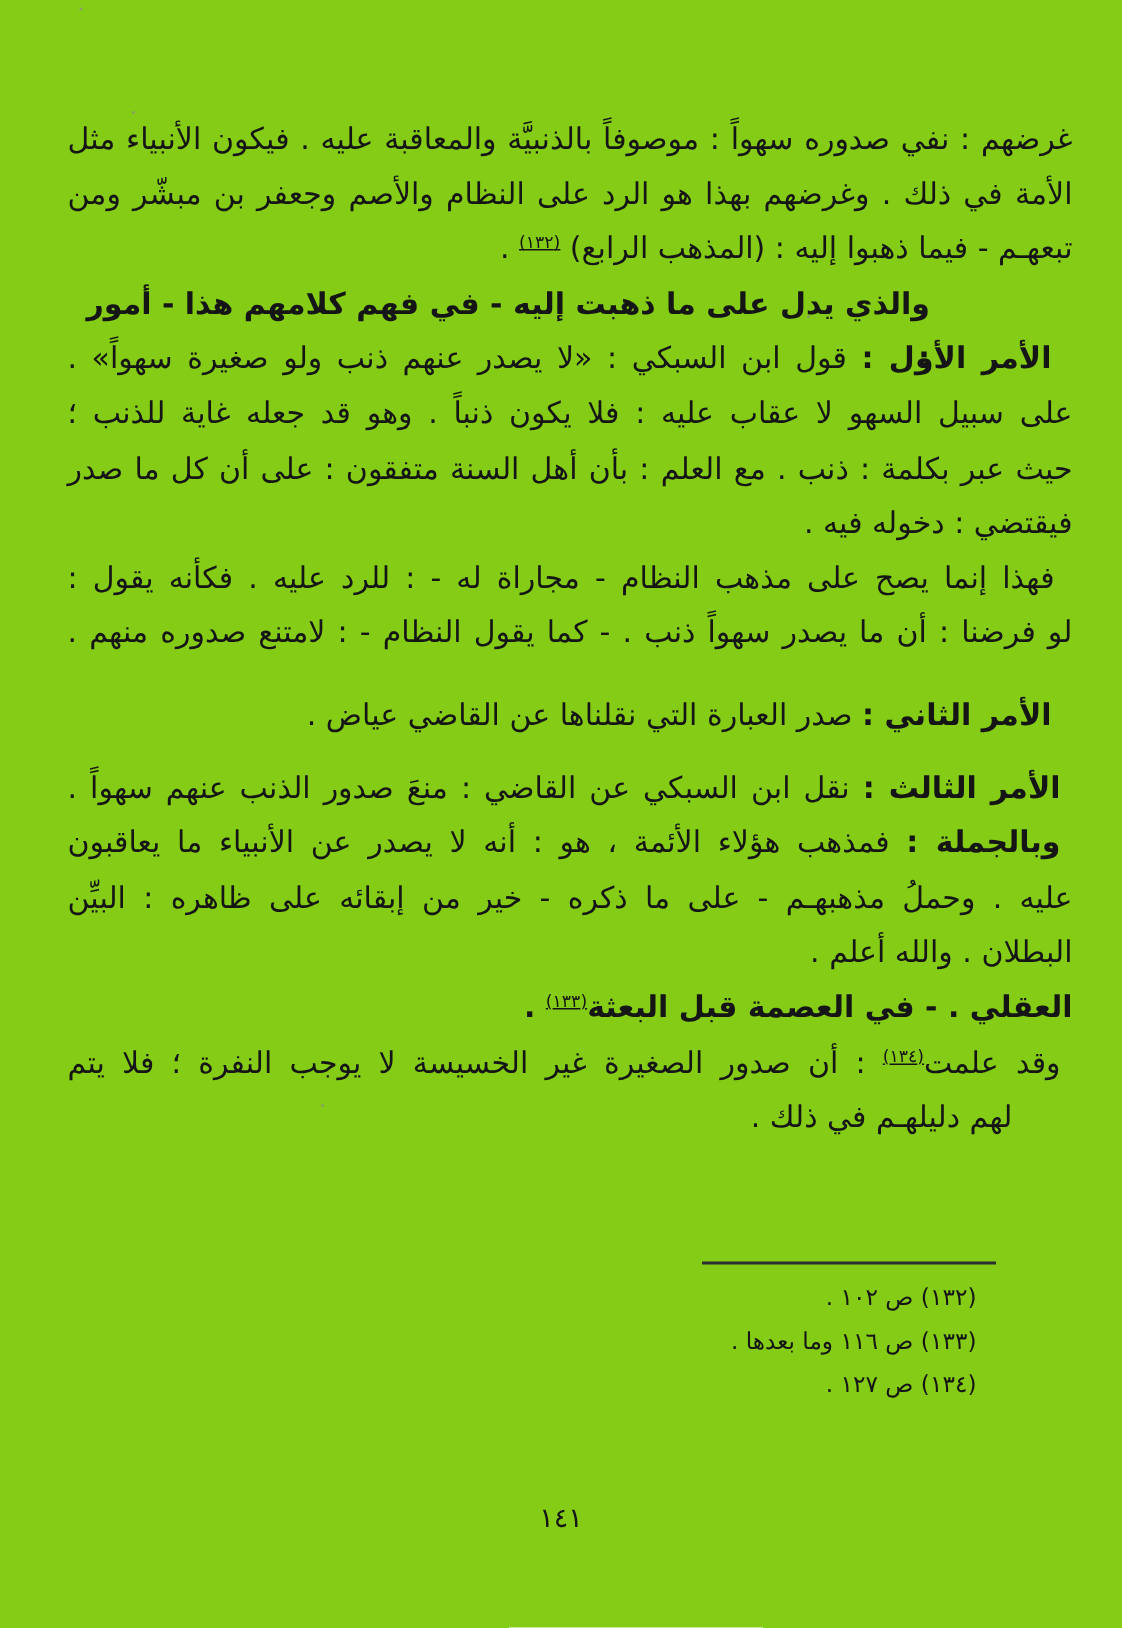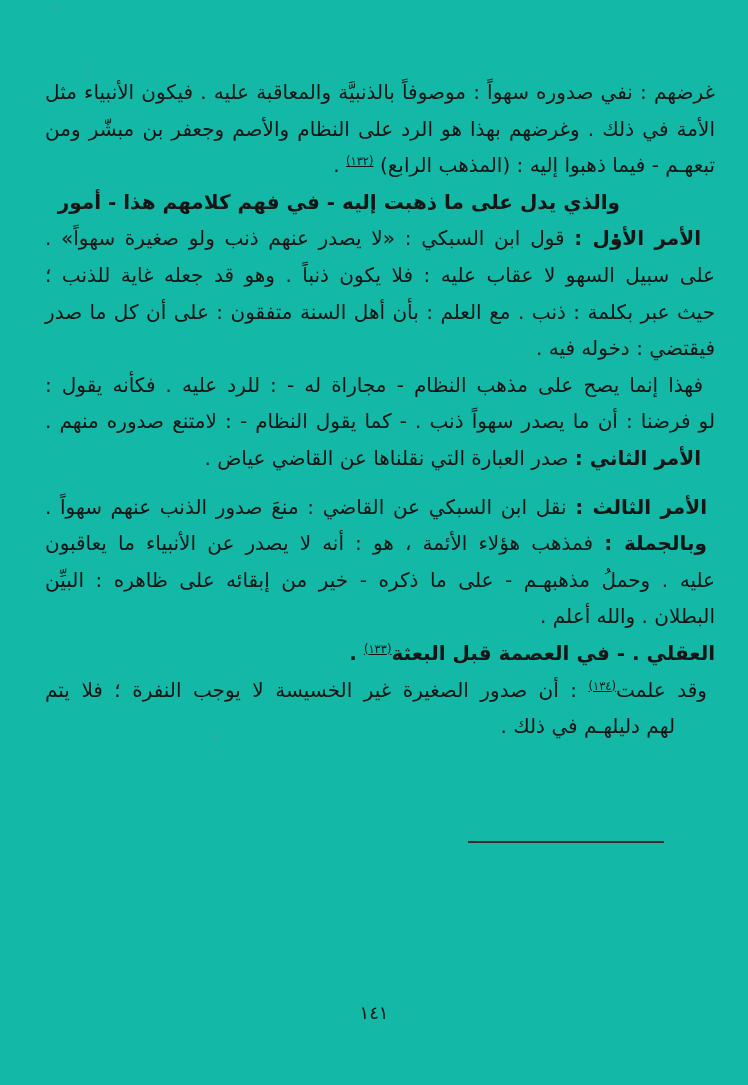--- a/index.html
+++ b/index.html
@@ -1,19 +1,19 @@
 <!DOCTYPE html>
 <html lang="ar" dir="rtl"><head>
 <meta charset="utf-8">
 <style>
   html,body{margin:0;padding:0;background:#ffffff;}
   .page{
     position:relative;
     width:748px;height:1085px;
-    background:#14b8a6;
+    background:#84cc16;
     font-family:"DejaVu Sans",sans-serif;
     color:#151515;
     overflow:hidden;
   }
   .text-block{
     position:absolute;
     top:74px;right:33px;
     width:670px;
     direction:rtl;
   }
@@ -78,32 +78,37 @@
       <div class="line fill"><span class="">غرضهم : نفي صدوره سهواً : موصوفاً بالذنبيَّة والمعاقبة عليه . فيكون الأنبياء مثل</span></div>
       <div class="line fill"><span class="">الأمة في ذلك . وغرضهم بهذا هو الرد على النظام والأصم وجعفر بن مبشّر ومن</span></div>
       <div class="line"><span class="">تبعهـم - فيما ذهبوا إليه : (المذهب الرابع) </span><span class="sup">(١٣٢)</span><span class=""> .</span></div>
       <div class="line" style="padding-right: 95px;"><span class="b ">والذي يدل على ما ذهبت إليه - في فهم كلامهم هذا - أمور :</span></div>
       <div class="line fill" style="padding-right: 14px;"><span class="b ">الأمر الأول :</span><span class=""> قول ابن السبكي : «لا يصدر عنهم ذنب ولو صغيرة سهواً» .</span></div>
       <div class="line fill"><span class="">على سبيل السهو لا عقاب عليه : فلا يكون ذنباً . وهو قد جعله غاية للذنب ؛</span></div>
       <div class="line fill"><span class="">حيث عبر بكلمة : ذنب . مع العلم : بأن أهل السنة متفقون : على أن كل ما صدر</span></div>
       <div class="line"><span class="">فيقتضي : دخوله فيه .</span></div>
       <div class="line fill" style="padding-right: 12px;"><span class="">فهذا إنما يصح على مذهب النظام - مجاراة له - : للرد عليه . فكأنه يقول :</span></div>
       <div class="line fill"><span class="">لو فرضنا : أن ما يصدر سهواً ذنب . - كما يقول النظام - : لامتنع صدوره منهم .</span></div>
-      <div class="line" style="padding-right: 14px;"><span class="b ">الأمر الثاني :</span><span class=""> صدر العبارة التي نقلناها عن القاضي عياض .</span></div>
+      <div class="line" style="padding-right: 14px; margin-top: 18px;"><span class="b ">الأمر الثاني :</span><span class=""> صدر العبارة التي نقلناها عن القاضي عياض .</span></div>
       <div class="line fill" style="padding-right: 8px; margin-top: 12px;"><span class="b ">الأمر الثالث :</span><span class=""> نقل ابن السبكي عن القاضي : منعَ صدور الذنب عنهم سهواً .</span></div>
       <div class="line fill" style="padding-right: 8px;"><span class="b ">وبالجملة :</span><span class=""> فمذهب هؤلاء الأئمة ، هو : أنه لا يصدر عن الأنبياء ما يعاقبون</span></div>
       <div class="line fill"><span class="">عليه . وحملُ مذهبهـم - على ما ذكره - خير من إبقائه على ظاهره : البيِّن</span></div>
       <div class="line"><span class="">البطلان . والله أعلم .</span></div>
       <div class="line"><span class="b ">العقلي . - في العصمة قبل البعثة</span><span class="sup">(١٣٣)</span><span class="b "> .</span></div>
       <div class="line fill" style="padding-right: 8px;"><span class="">وقد علمت</span><span class="sup">(١٣٤)</span><span class=""> : أن صدور الصغيرة غير الخسيسة لا يوجب النفرة ؛ فلا يتم</span></div>
       <div class="line" style="padding-right: 40px;"><span class="">لهم دليلهـم في ذلك .</span></div>
     </div>
 
   <div class="fn-rule"></div>
 
+  <div class="fn-block">
+      <div class="fnote">(١٣٢) ص ١٠٢ .</div>
+      <div class="fnote">(١٣٣) ص ١١٦ وما بعدها .</div>
+      <div class="fnote">(١٣٤) ص ١٢٧ .</div>
+    </div>
 
   <div class="page-num">١٤١</div>
 
   <div class="speck" style="top:5px;left:53px;"></div>
   <div class="speck" style="top:74px;left:88px;"></div>
   <div class="speck" style="top:210px;left:538px;"></div>
   <div class="speck" style="top:736px;left:214px;"></div>
 
 </div>
 

